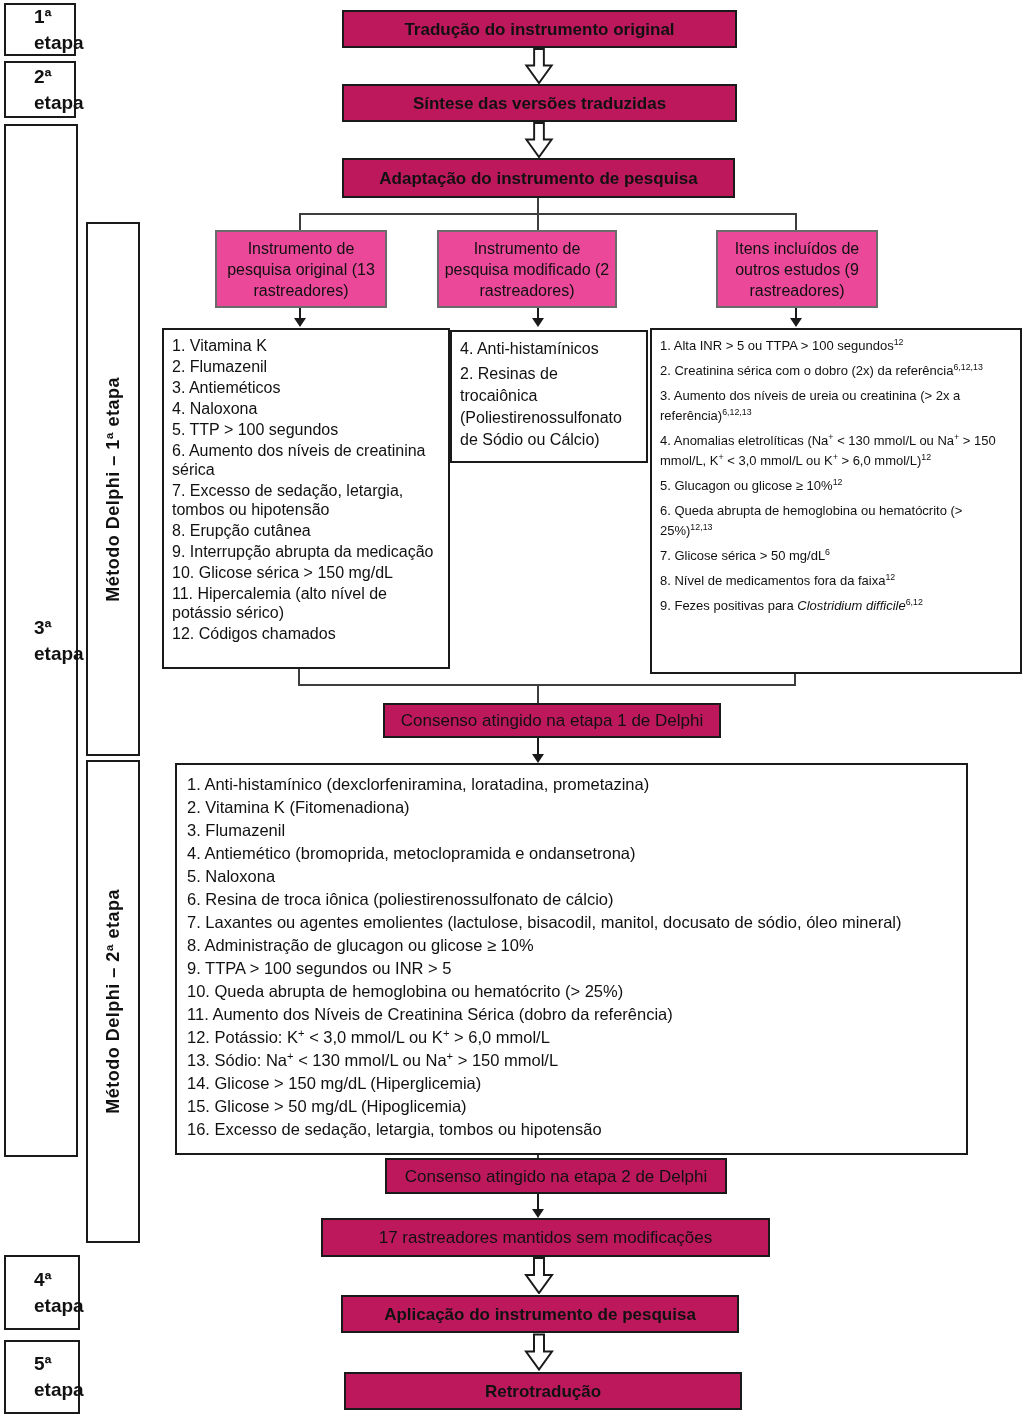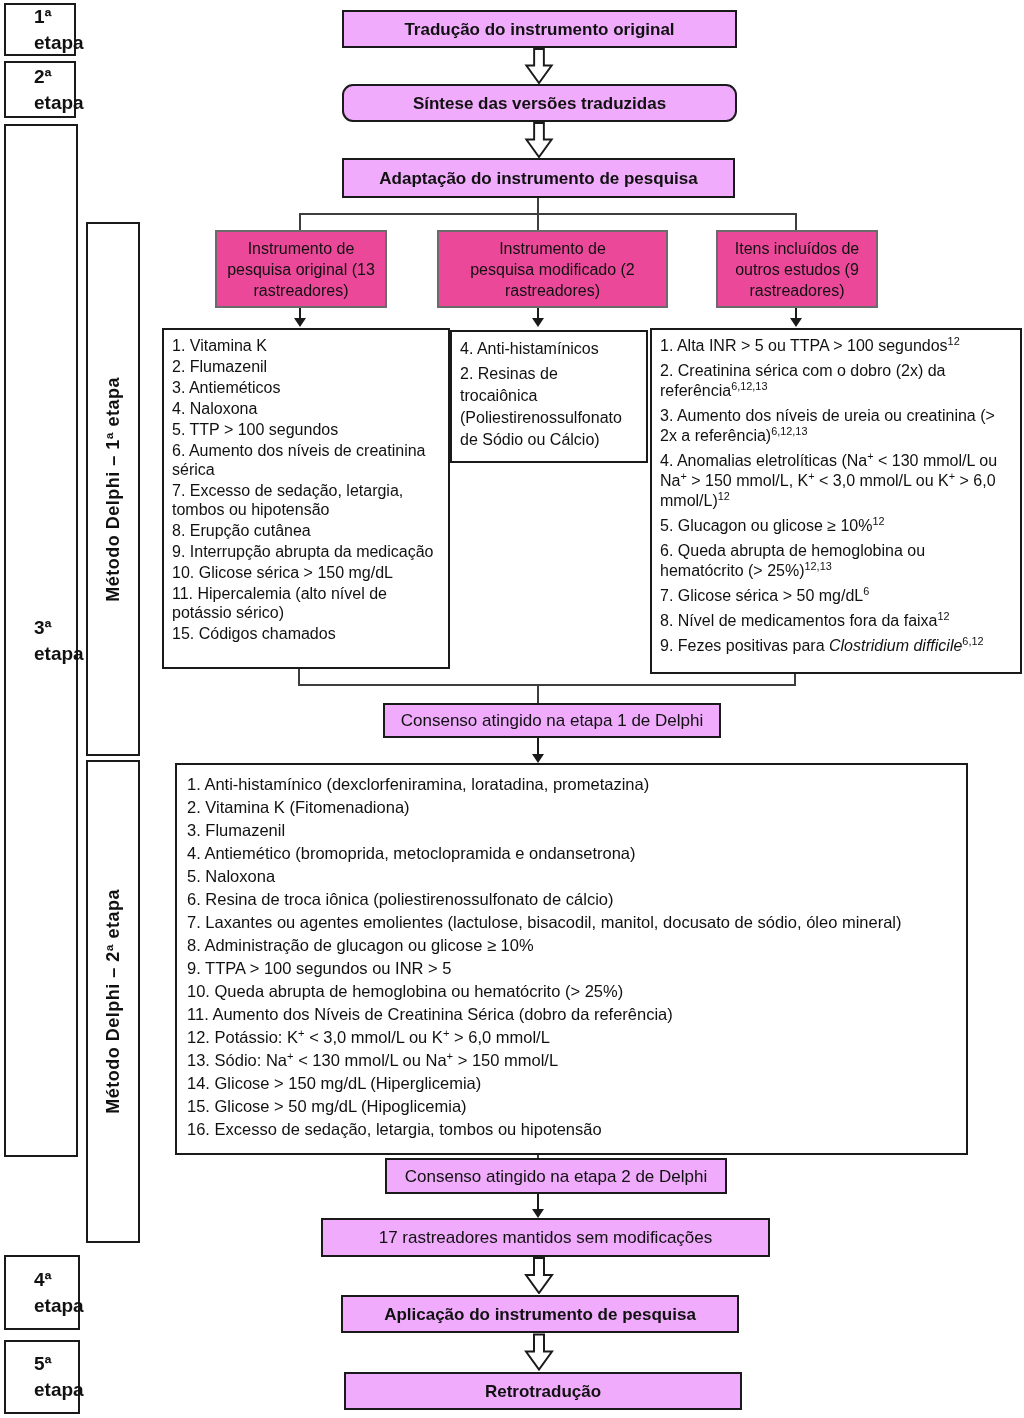--- a/index.html
+++ b/index.html
@@ -7,21 +7,21 @@
     position:relative;
     width:1024px;height:1418px;
     background:#ffffff;
     font-family:"Liberation Sans","DejaVu Sans",sans-serif;
     color:#111111;
     overflow:hidden;
   }
   .box{
     position:absolute;
     border:2px solid #1a1a1a;
-    background:#f0abfc;
+    background:#be185d;
     display:flex;align-items:center;justify-content:center;
     text-align:center;
     font-size:17px;line-height:19px;
     box-sizing:border-box;
     padding:2px 6px;
   }
   .bold{font-weight:bold;}
   .graybox{
     position:absolute;
     border:2px solid #6b6b6b;
@@ -65,21 +65,21 @@
     list-style:none;
     margin:0;
     padding:6px 8px;
     text-align:left;
   }
   .list li{margin:0 0 2px 0;}
   .list-sm{font-size:16px;line-height:19px;padding-left:8px;}
   .list-sm li{margin-bottom:2px;}
   .list-mid{font-size:16px;line-height:22px;}
   .list-mid li{margin-bottom:3px;}
-  .list-right{font-size:16px;line-height:20px;}
+  .list-right{font-size:13px;line-height:20px;}
   .list-right li{margin-bottom:5px;}
   .list-big{font-size:16.5px;line-height:23px;padding:8px 10px;}
   .list-big li{margin-bottom:0;}
   sup{font-size:0.68em;line-height:0;}
   .ln{position:absolute;background:#3d3d3d;}
   .arrow{position:absolute;}
 </style>
 </head>
 <body>
 
@@ -114,42 +114,42 @@
   </div>
 
   <div class="box bold" style="left:342px;top:10px;width:395px;height:38px;">
     <span>Tradução do instrumento original</span>
   </div>
 
   <svg class="arrow" style="left:524px;top:48px;" width="30" height="36" viewBox="0 0 30 37">
     <polygon points="10,1 20,1 20,18 28,18 15,36 2,18 10,18" fill="#ffffff" stroke="#1a1a1a" stroke-width="2"></polygon>
   </svg>
 
-  <div class="box bold" style="left:342px;top:84px;width:395px;height:38px;border-radius:11px;">
+  <div class="box bold" style="left:342px;top:84px;width:395px;height:38px;">
     <span>Síntese das versões traduzidas</span>
   </div>
 
   <svg class="arrow" style="left:524px;top:122px;" width="30" height="36" viewBox="0 0 30 37">
     <polygon points="10,1 20,1 20,18 28,18 15,36 2,18 10,18" fill="#ffffff" stroke="#1a1a1a" stroke-width="2"></polygon>
   </svg>
 
   <div class="box bold" style="left:342px;top:158px;width:393px;height:40px;">
     <span style="max-width:320px;">Adaptação do instrumento de pesquisa</span>
   </div>
 
   <div class="ln" style="left:537px;top:198px;width:2px;height:16px;"></div>
   <div class="ln" style="left:299px;top:213px;width:498px;height:2px;"></div>
   <div class="ln" style="left:299px;top:213px;width:2px;height:17px;"></div>
   <div class="ln" style="left:537px;top:213px;width:2px;height:17px;"></div>
   <div class="ln" style="left:795px;top:213px;width:2px;height:17px;"></div>
 
   <div class="graybox" style="left:215px;top:230px;width:172px;height:78px;">
     <span>Instrumento de pesquisa original (13 rastreadores)</span>
   </div>
-  <div class="graybox" style="left:437px;top:230px;width:231px;height:78px;">
+  <div class="graybox" style="left:437px;top:230px;width:180px;height:78px;">
     <span style="max-width:170px;">Instrumento de pesquisa modificado (2 rastreadores)</span>
   </div>
   <div class="graybox" style="left:716px;top:230px;width:162px;height:78px;">
     <span>Itens incluídos de outros estudos (9 rastreadores)</span>
   </div>
 
   <svg class="arrow" style="left:292px;top:308px;" width="16" height="19" viewBox="0 0 16 19">
     <line x1="8" y1="0" x2="8" y2="11" stroke="#1a1a1a" stroke-width="2"></line>
     <polygon points="2,10 14,10 8,19" fill="#1a1a1a"></polygon>
   </svg>
@@ -167,21 +167,21 @@
       <li>2. Flumazenil</li>
       <li>3. Antieméticos</li>
       <li>4. Naloxona</li>
       <li>5. TTP &gt; 100 segundos</li>
       <li>6. Aumento dos níveis de creatinina sérica</li>
       <li>7. Excesso de sedação, letargia, tombos ou hipotensão</li>
       <li>8. Erupção cutânea</li>
       <li>9. Interrupção abrupta da medicação</li>
       <li>10. Glicose sérica &gt; 150 mg/dL</li>
       <li>11. Hipercalemia (alto nível de potássio sérico)</li>
-      <li>15. Códigos chamados</li>
+      <li>12. Códigos chamados</li>
     </ul>
   <ul class="list list-mid" style="left:450px;top:330px;width:198px;height:133px;">
       <li>4. Anti-histamínicos</li>
       <li>2. Resinas de trocaiônica (Poliestirenossulfonato de Sódio ou Cálcio)</li>
     </ul>
   <ul class="list list-right" style="left:650px;top:328px;width:372px;height:346px;">
       <li><span>1. Alta INR &gt; 5 ou TTPA &gt; 100 segundos</span><sup>12</sup></li>
       <li><span>2. Creatinina sérica com o dobro (2x) da referência</span><sup>6,12,13</sup></li>
       <li><span>3. Aumento dos níveis de ureia ou creatinina (&gt; 2x a referência)</span><sup>6,12,13</sup></li>
       <li><span>4. Anomalias eletrolíticas (Na</span><sup>+</sup><span> &lt; 130 mmol/L ou Na</span><sup>+</sup><span> &gt; 150 mmol/L, K</span><sup>+</sup><span> &lt; 3,0 mmol/L ou K</span><sup>+</sup><span> &gt; 6,0 mmol/L)</span><sup>12</sup></li>

